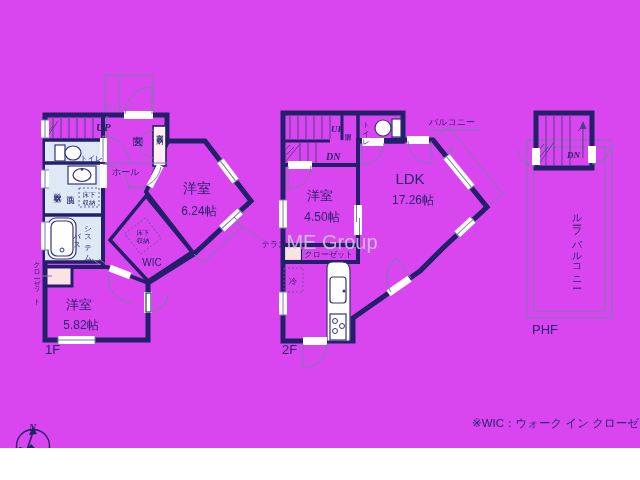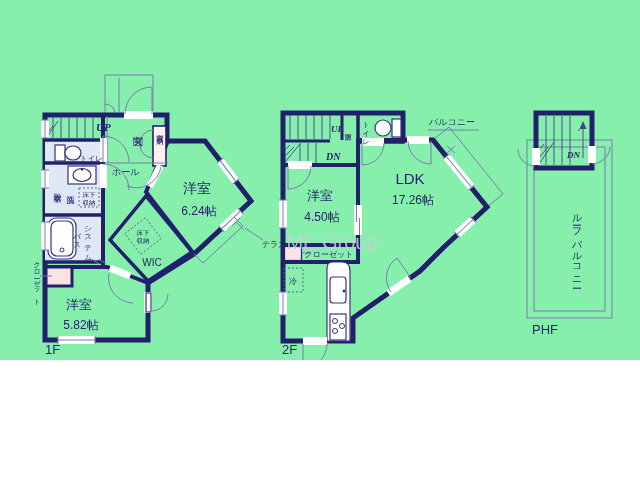--- a/index.html
+++ b/index.html
@@ -1,16 +1,16 @@
 <!DOCTYPE html>
 <html><head>
 <meta charset="utf-8">
 <style>
   html,body{margin:0;padding:0;background:#ffffff;}
-  .page{width:640px;height:360px;position:relative;background:#86efac;overflow:hidden;}
+  .page{width:640px;height:448px;position:relative;background:#d946ef;overflow:hidden;}
   svg text{font-family:"Liberation Sans","DejaVu Sans",sans-serif;fill:#27246d;}
   .it{font-style:italic;font-weight:bold;font-family:"Liberation Serif","DejaVu Serif",serif;}
   .vt{writing-mode:vertical-rl;text-orientation:upright;letter-spacing:1px;}
   .wall{fill:none;stroke:#23206b;stroke-linejoin:miter;}
   .thin{fill:none;stroke:#7a7ab0;stroke-width:1;}
   .fix{fill:#ffffff;stroke:#34347a;stroke-width:1.2;}
   .arc{fill:none;stroke:#7a7ab0;stroke-width:1;}
   .tread{stroke:#44418a;stroke-width:0.9;}
   .wm{fill:#c9cde0;opacity:0.85;}
 </style>

